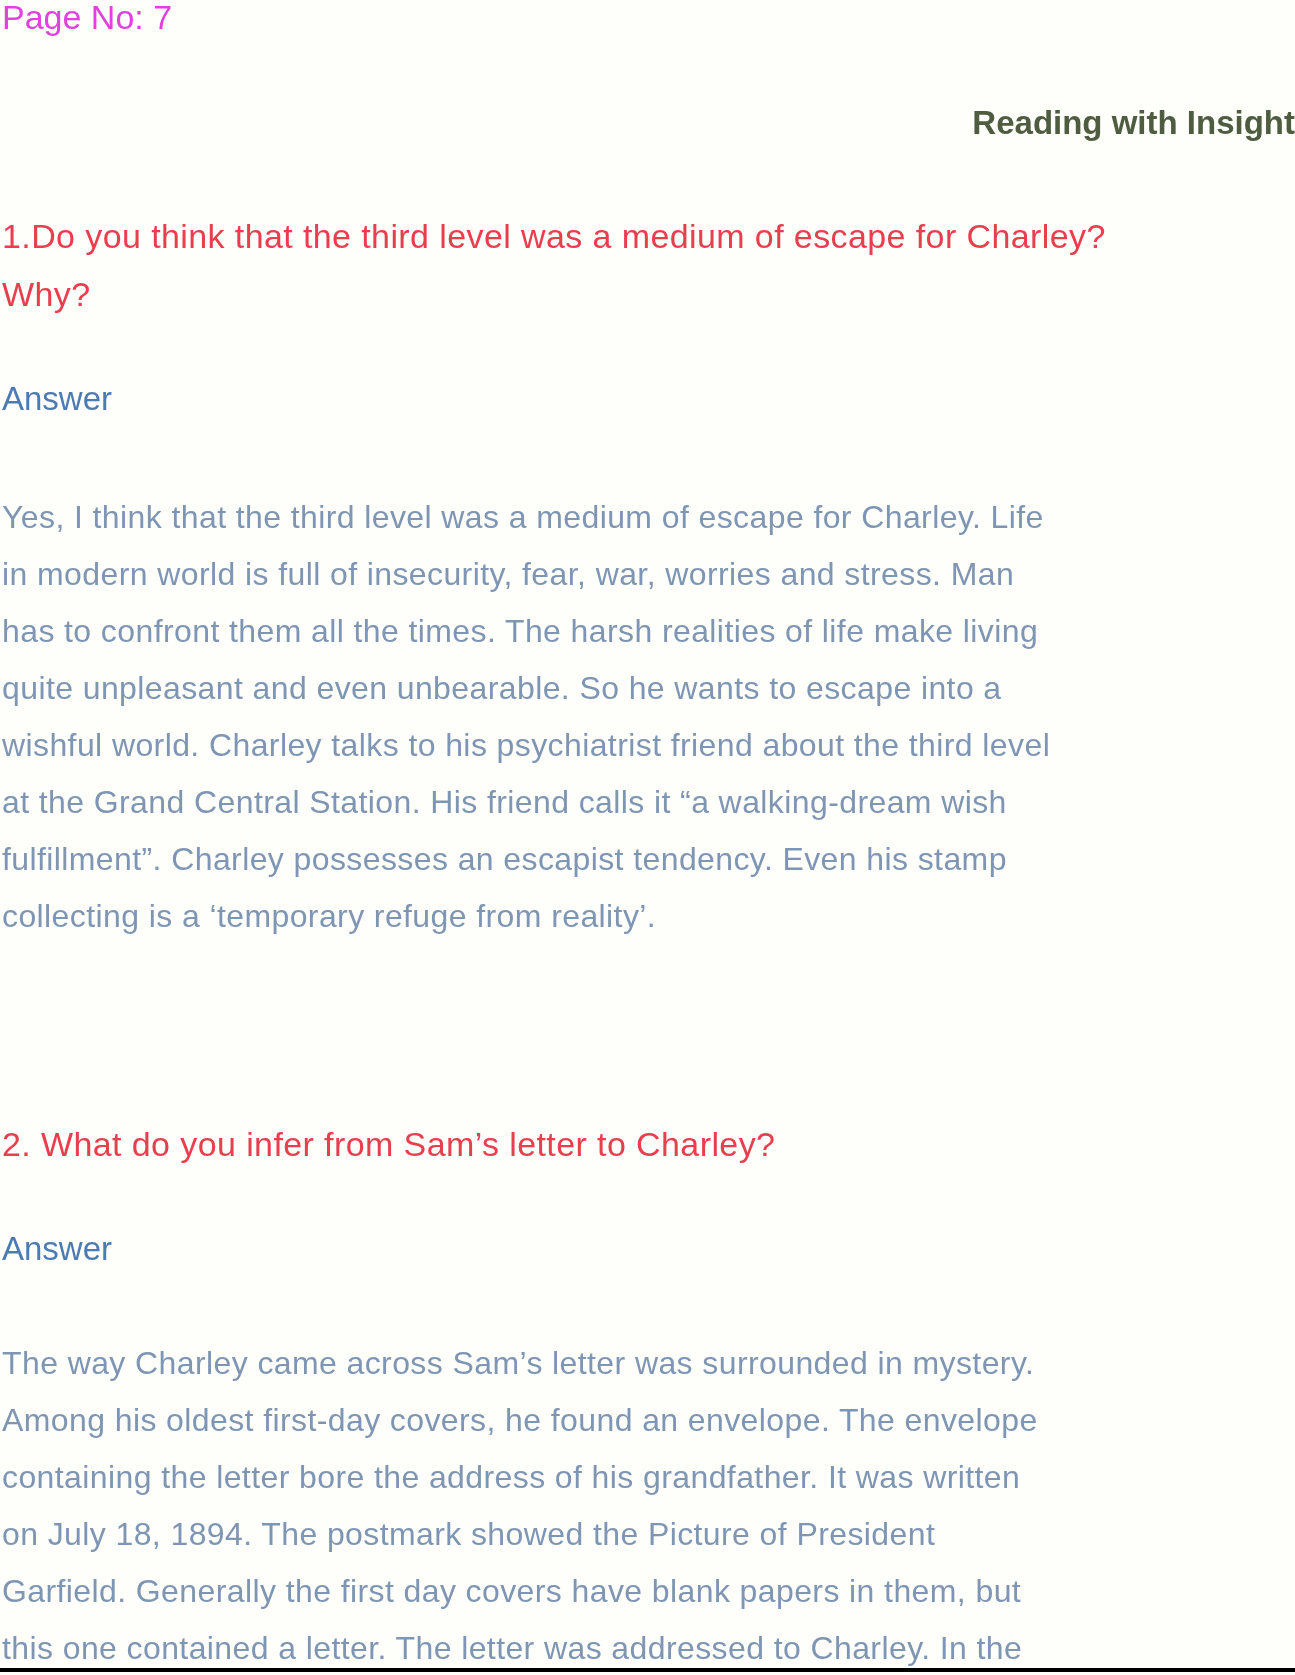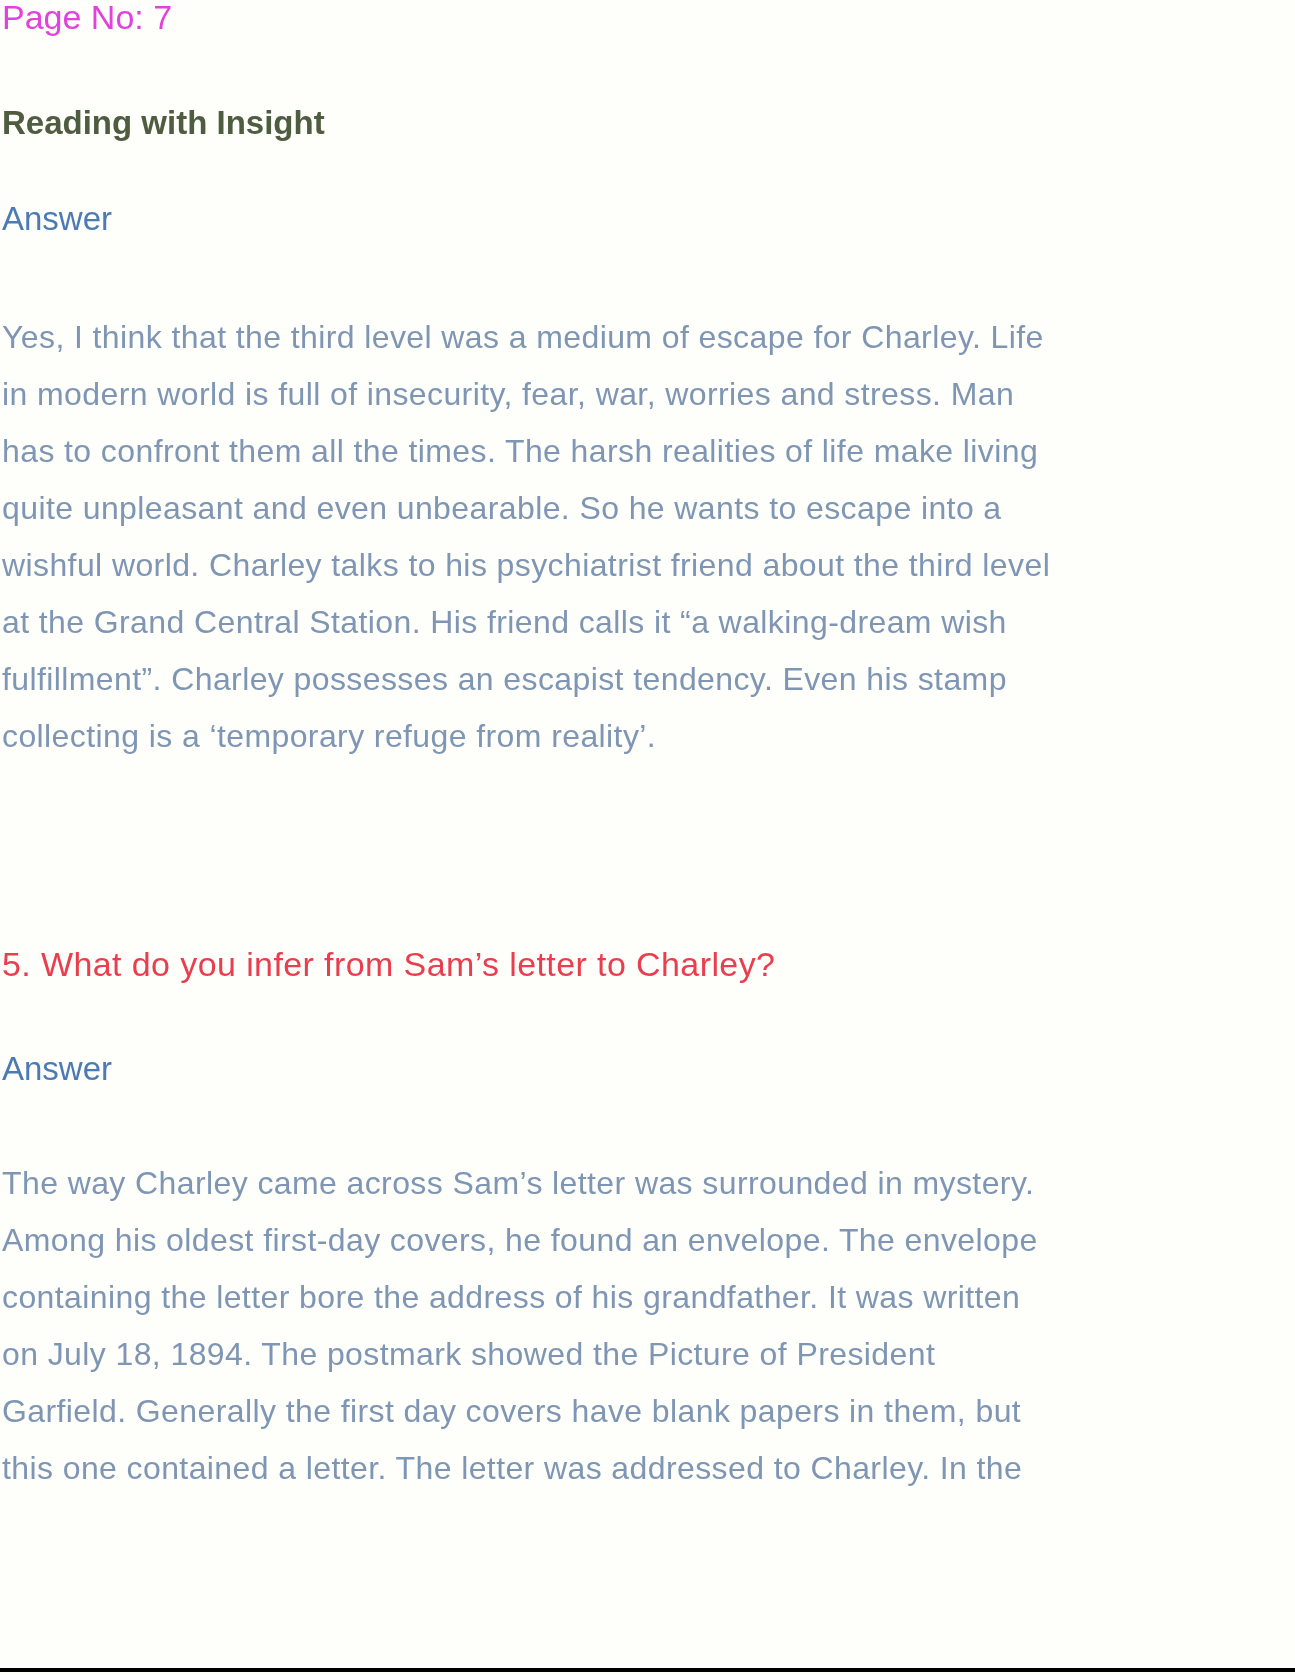--- a/index.html
+++ b/index.html
@@ -26,20 +26,21 @@
     font-size: 34px;
     line-height: 40px;
     margin-top: -3px;
   }
   .section-heading {
     color: var(--heading, #4e5c40);
     font-weight: bold;
     font-size: 33px;
     line-height: 40px;
     margin: 66px 0 0 0;
+    text-align: right;
   }
   .question {
     color: var(--question, #e93e4d);
     font-size: 34px;
     line-height: 58px;
     letter-spacing: 0.4px;
     white-space: pre;
   }
   .question.first { margin-top: 64px; }
   .question.second { margin-top: 170px; }
@@ -71,33 +72,35 @@
 </head>
 <body>
 
 <div class="page">
 
   <div class="page-label">Page No: 7</div>
 
   <div class="section-heading">Reading with Insight</div>
 
   <div>
+    <div class="question first">1.Do you think that the third level was a medium of escape for Charley?
+Why?</div>
     <div class="answer-label">Answer</div>
     <div class="answer-text">Yes, I think that the third level was a medium of escape for Charley. Life
 in modern world is full of insecurity, fear, war, worries and stress. Man
 has to confront them all the times. The harsh realities of life make living
 quite unpleasant and even unbearable. So he wants to escape into a
 wishful world. Charley talks to his psychiatrist friend about the third level
 at the Grand Central Station. His friend calls it “a walking-dream wish
 fulfillment”. Charley possesses an escapist tendency. Even his stamp
 collecting is a ‘temporary refuge from reality’.</div>
   </div>
 
   <div>
-    <div class="question second">5. What do you infer from Sam’s letter to Charley?</div>
+    <div class="question second">2. What do you infer from Sam’s letter to Charley?</div>
     <div class="answer-label">Answer</div>
     <div class="answer-text second">The way Charley came across Sam’s letter was surrounded in mystery.
 Among his oldest first-day covers, he found an envelope. The envelope
 containing the letter bore the address of his grandfather. It was written
 on July 18, 1894. The postmark showed the Picture of President
 Garfield. Generally the first day covers have blank papers in them, but
 this one contained a letter. The letter was addressed to Charley. In the</div>
   </div>
 
   <div class="bottom-bar"></div>

